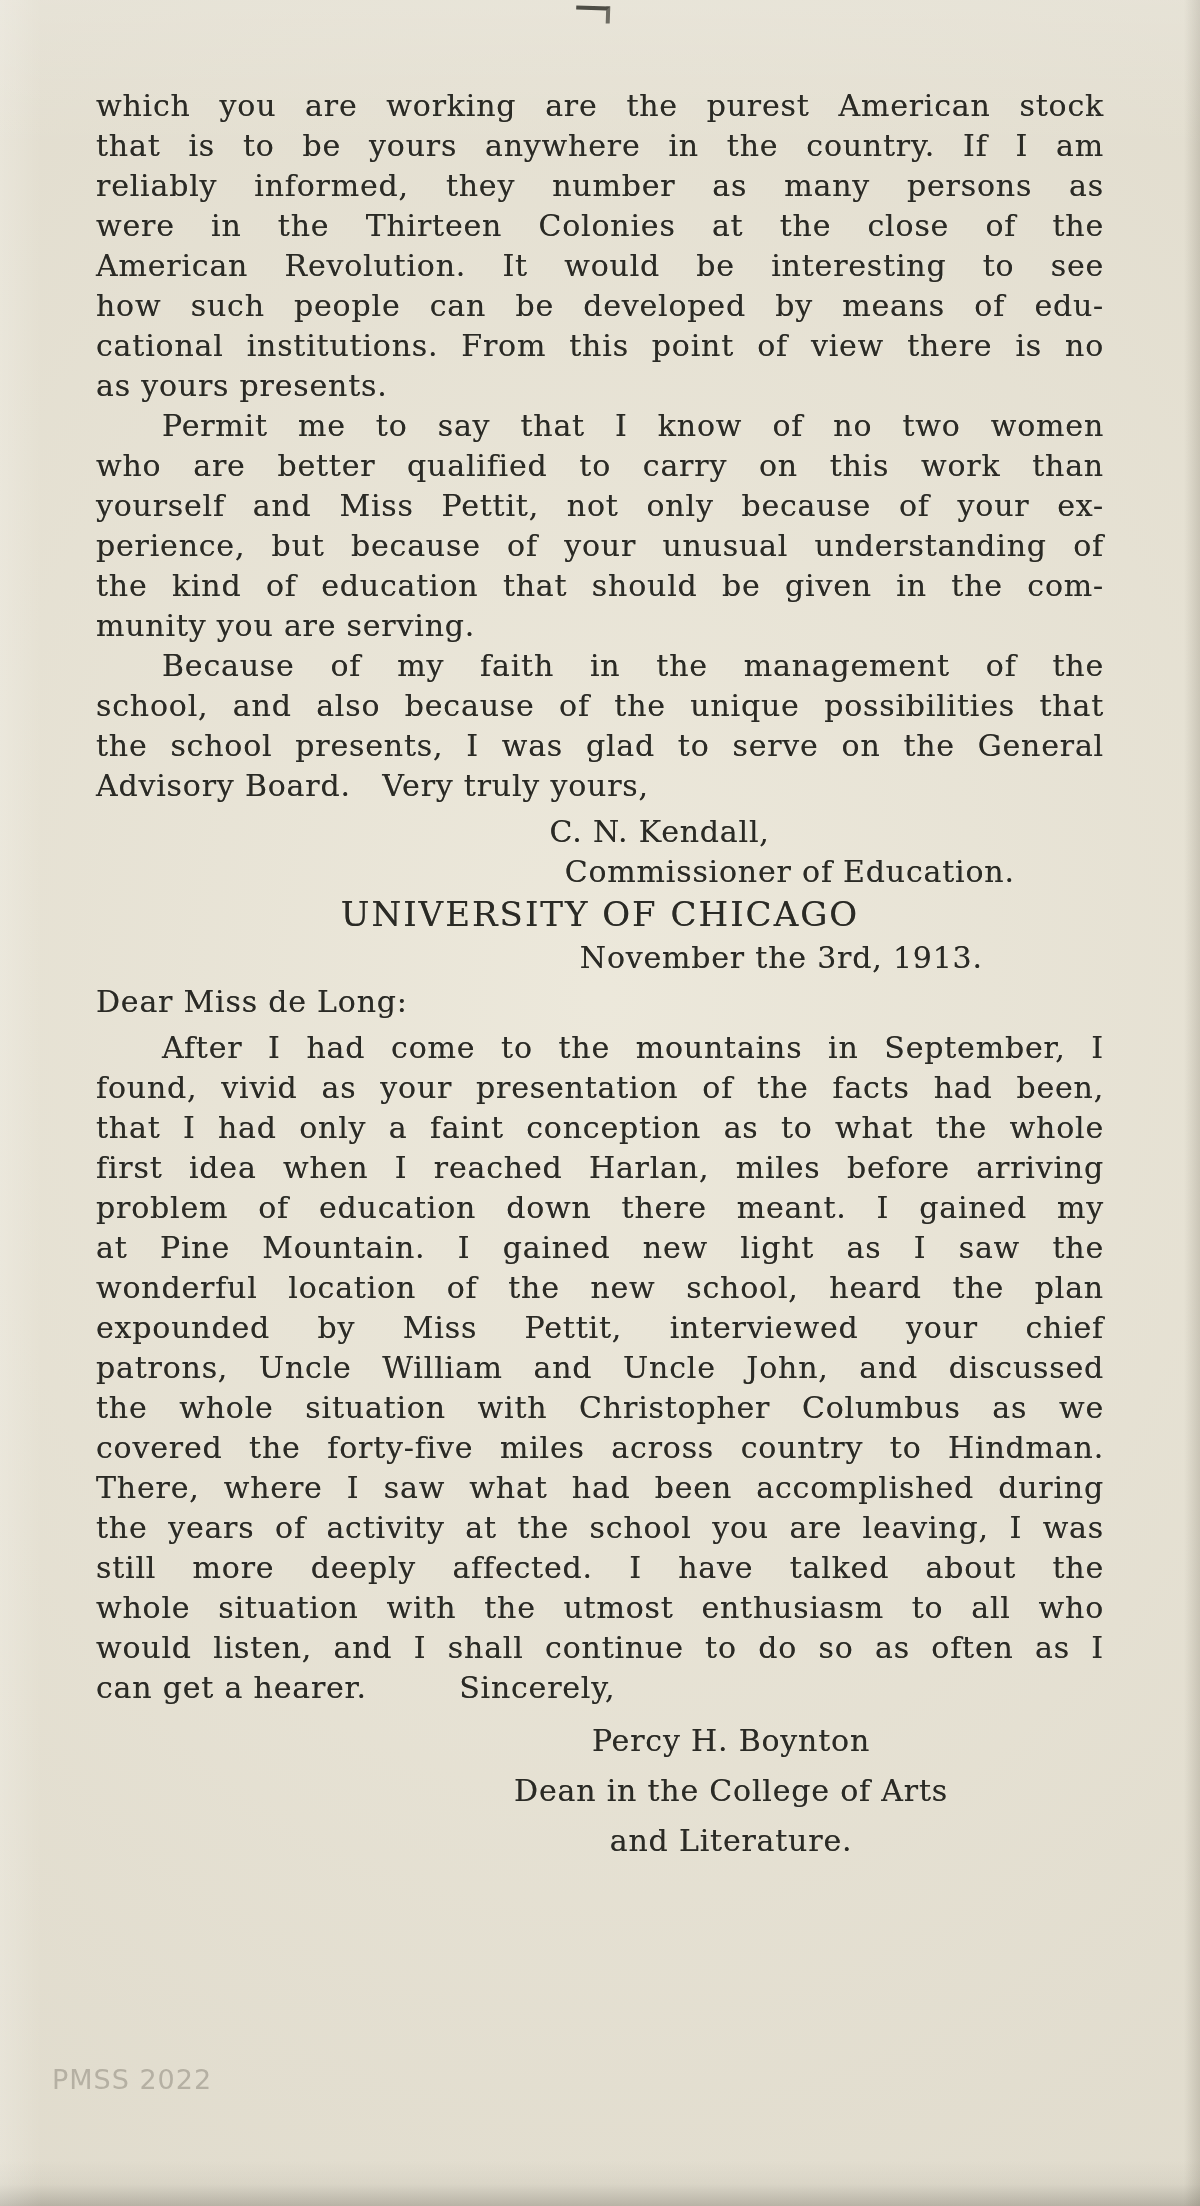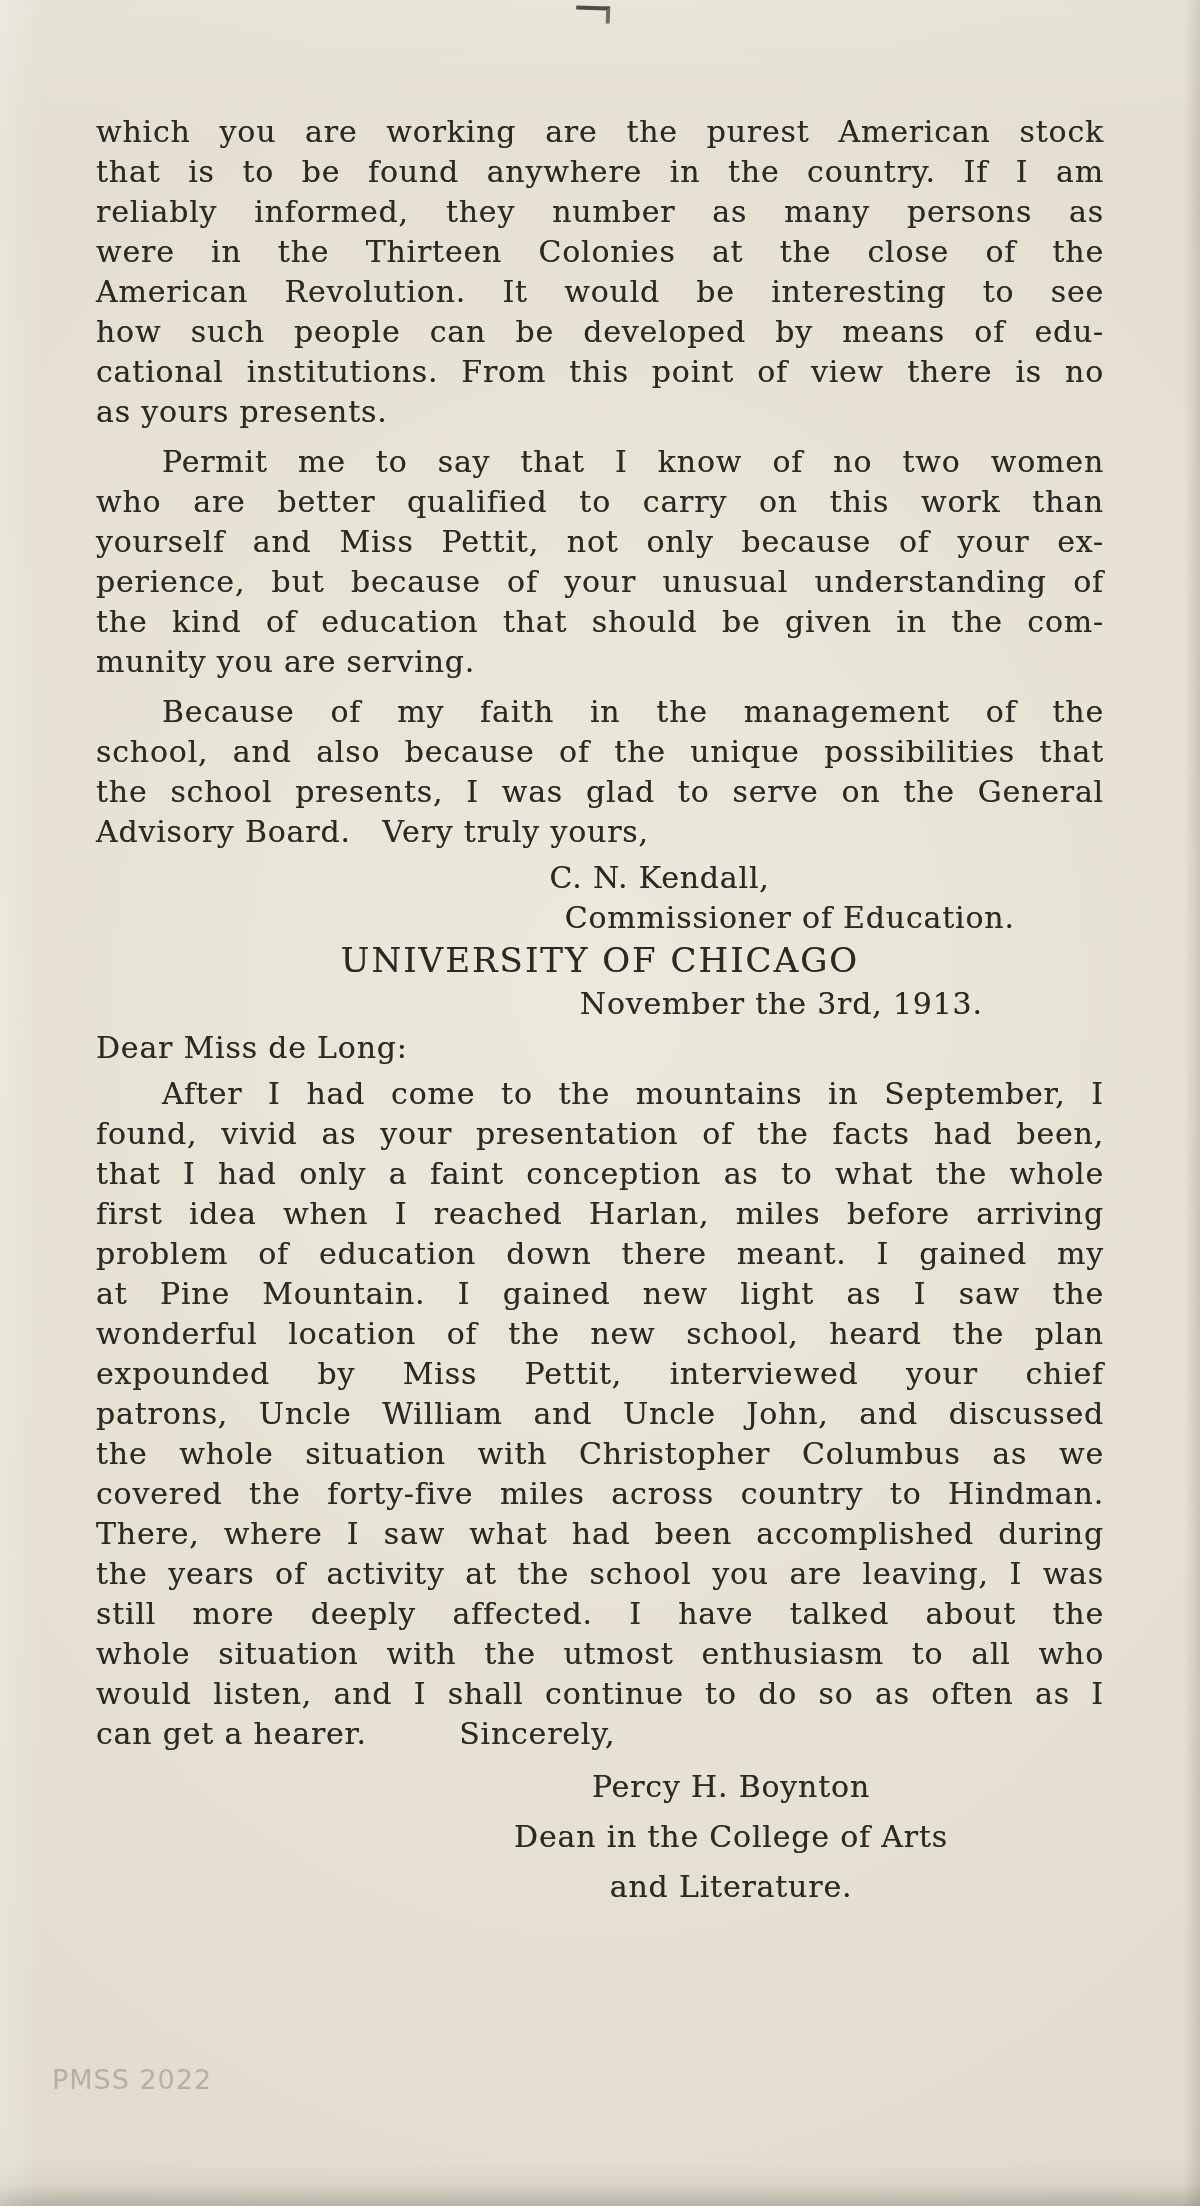--- a/index.html
+++ b/index.html
@@ -5,21 +5,21 @@
   html, body { margin: 0; padding: 0; }
   body {
     width: 1200px; height: 2206px;
     font-family: "DejaVu Serif", "Liberation Serif", serif;
     overflow: hidden;
   }
   .page {
     position: relative;
     width: 1200px; height: 2206px;
     box-sizing: border-box;
-    padding: 112px 96px 0 96px;
+    padding: 86px 96px 0 96px;
     color: var(--ink, #2a2a25);
     background:
       linear-gradient(to bottom, rgba(255,255,255,0.16), rgba(255,255,255,0) 150px),
       linear-gradient(to left, rgba(96,90,74,0.20) 0, rgba(96,90,74,0) 16px),
       linear-gradient(to right, rgba(255,255,252,0.22) 0, rgba(255,255,252,0) 42px),
       linear-gradient(to top, rgba(86,82,70,0.30) 0, rgba(86,82,70,0.06) 22px, rgba(86,82,70,0) 46px),
       radial-gradient(130% 90% at 50% 45%, rgba(255,255,250,0.18) 0%, rgba(110,104,88,0.10) 100%),
       var(--paper, #e8e3d4);
   }
   .scan-mark {
@@ -30,21 +30,21 @@
     transform: rotate(2deg);
   }
   .line, .salutation, .date, .sig1 div, .sig2 div {
     font-size: 30px; line-height: 40px;
     letter-spacing: 0.8px;
     text-shadow: 0 0 0.6px rgba(42,42,37,0.55);
   }
   .line { text-align: justify; text-align-last: justify; }
   .line.last { text-align-last: left; }
   .line.indent { padding-left: 66px; }
-  .para + .para { margin-top: 10px; }
+  .para + .para { }
   .sig1 { margin-top: 6px; }
   .sig1 .sig1-name  { padding-left: 45%; }
   .sig1 .sig1-title { padding-left: 46.5%; }
   .heading {
     text-align: center;
     font-size: 34px; line-height: 44px;
     letter-spacing: 2px;
     text-shadow: 0 0 0.6px rgba(42,42,37,0.55);
   }
   .date { padding-left: 48%; margin-top: 2px; }
@@ -66,21 +66,21 @@
 </head>
 <body>
 
 <div class="page">
 
   <div class="scan-mark"></div>
 
   <section>
       <div class="para">
         <div class="line">which you are working are the purest American stock</div>
-        <div class="line">that is to be found anywhere in the country. If I am</div>
+        <div class="line">that is to be yours anywhere in the country. If I am</div>
         <div class="line">reliably informed, they number as many persons as</div>
         <div class="line">were in the Thirteen Colonies at the close of the</div>
         <div class="line">American Revolution. It would be interesting to see</div>
         <div class="line">how such people can be developed by means of edu-</div>
         <div class="line">cational institutions. From this point of view there is no</div>
         <div class="line last">as yours presents.</div>
       </div>
       <div class="para">
         <div class="line indent">Permit me to say that I know of no two women</div>
         <div class="line">who are better qualified to carry on this work than</div>

